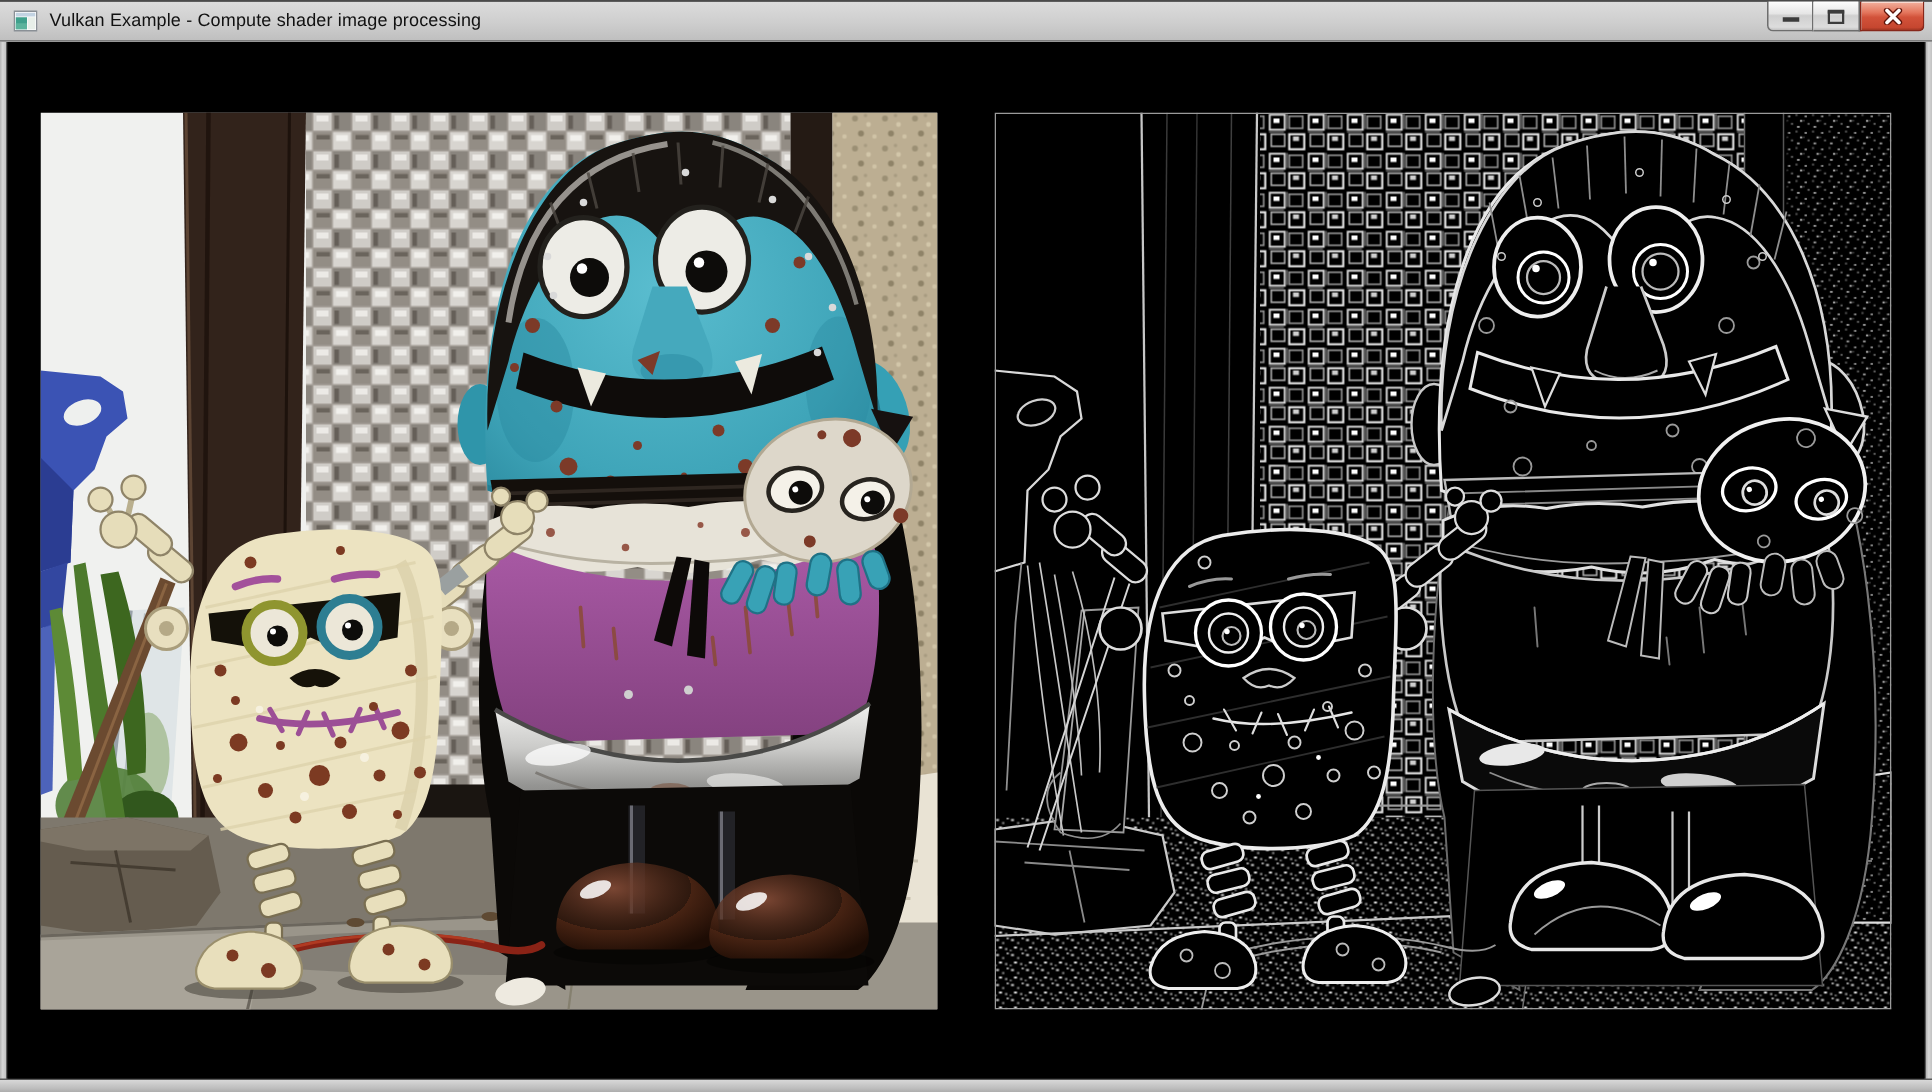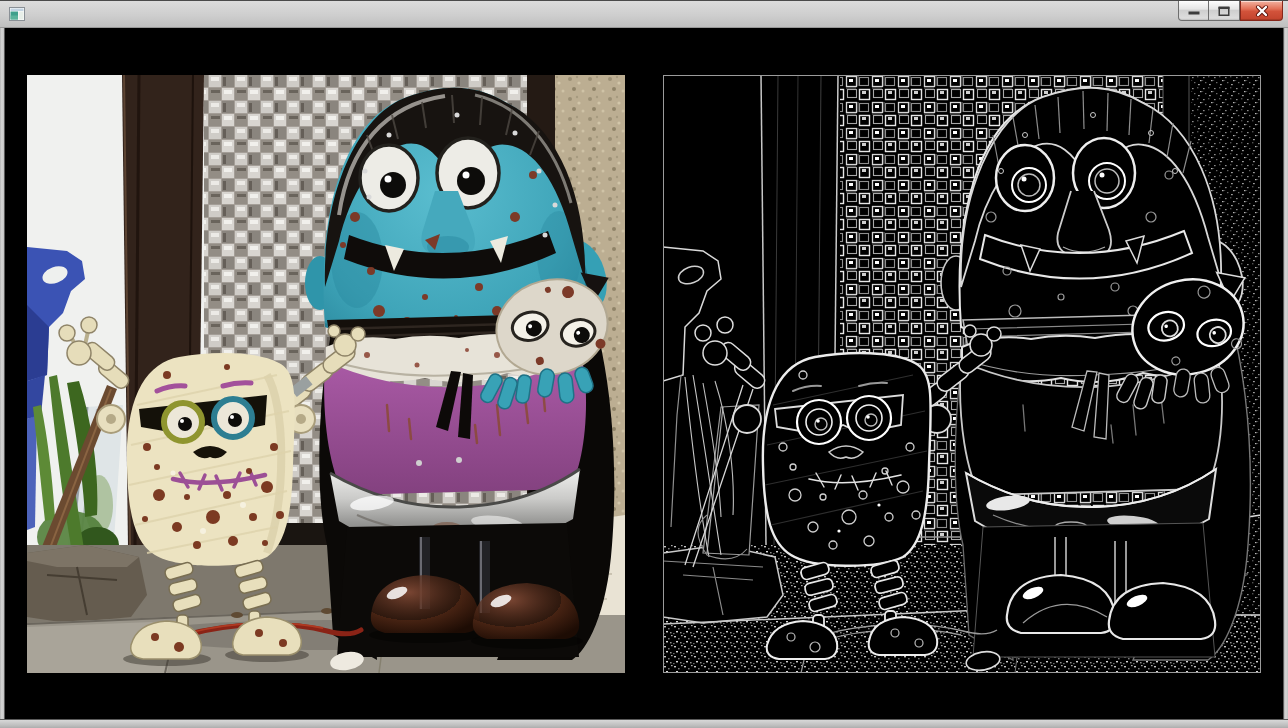--- a/index.html
+++ b/index.html
@@ -42,20 +42,21 @@
     <div class="titlebar-inner">
       <span class="app-icon">
         <svg viewBox="0 0 16 16" width="16" height="16">
           <rect x="0.5" y="1.5" width="15" height="13" fill="#fdfdfd" stroke="#8a9096"></rect>
           <rect x="1.5" y="2.5" width="13" height="2.5" fill="#c2d3e2"></rect>
           <rect x="1.5" y="5.5" width="7.5" height="8" fill="#3fa08c"></rect>
           <rect x="1.5" y="9.5" width="7.5" height="4" fill="#63b8a0" opacity=".8"></rect>
           <rect x="9.5" y="5.5" width="5" height="8" fill="#e8efe9"></rect>
         </svg>
       </span>
+      <span class="window-title">Vulkan Example - Compute shader image processing</span>
       <div class="winbtns">
         <div class="wbtn min" title="Minimize">
           <svg width="13" height="9" viewBox="0 0 13 9">
             <rect x="1" y="5" width="11" height="3" fill="#3c3c3c"></rect>
           </svg>
         </div>
         <div class="wbtn max" title="Maximize">
           <svg width="13" height="11" viewBox="0 0 13 11">
             <rect x="1.75" y="2.25" width="9.5" height="7.5" fill="none" stroke="#3c3c3c" stroke-width="1.5"></rect>
             <rect x="1" y="1" width="11" height="2.6" fill="#3c3c3c"></rect>

